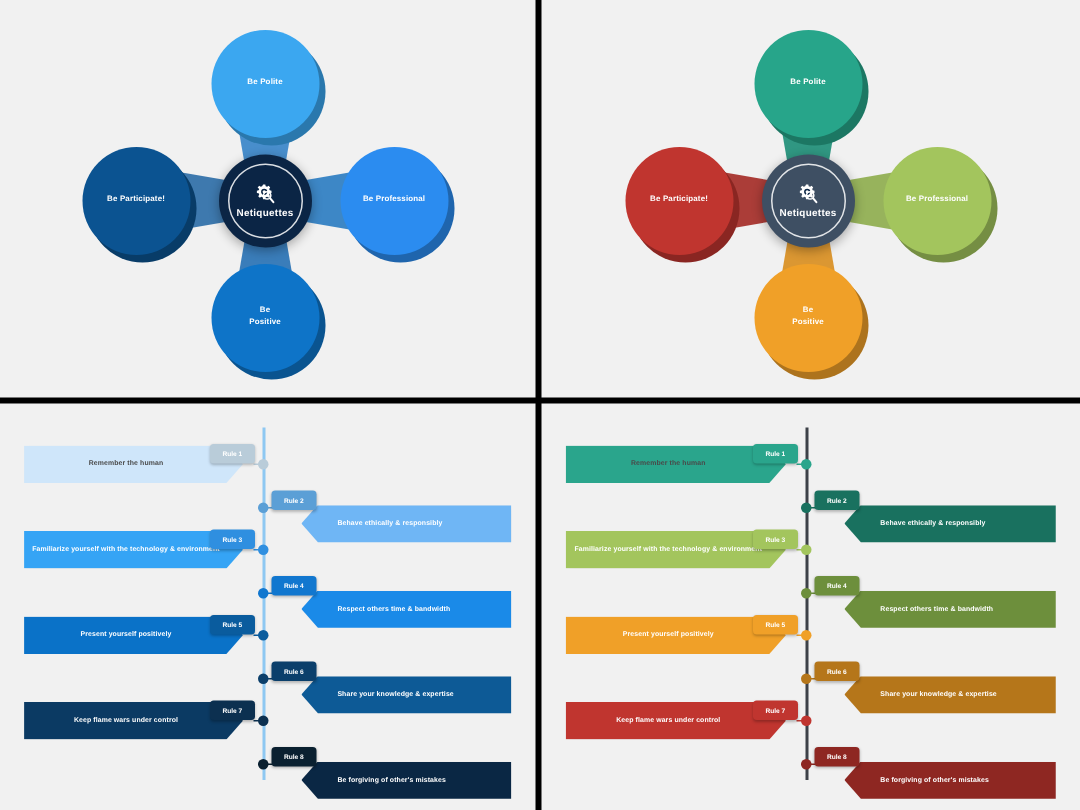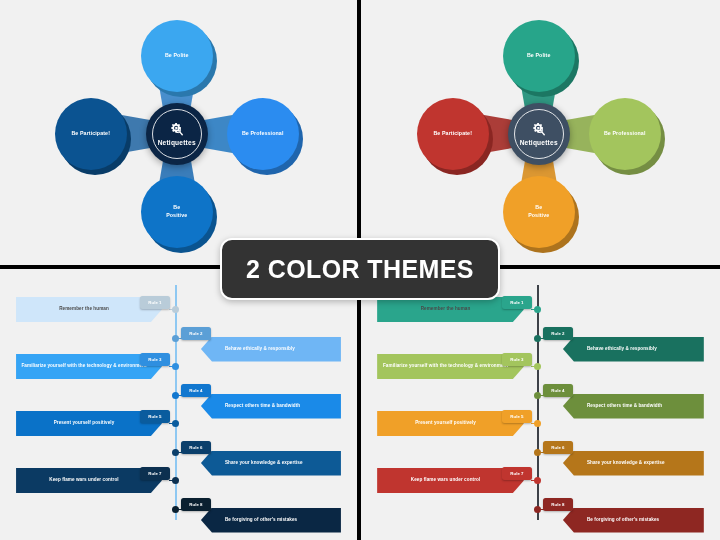--- a/index.html
+++ b/index.html
@@ -245,17 +245,14 @@
         <div class="connector" style="left: 169.91px; top: 211px; width: 8px; background: rgb(192, 53, 47);"></div>
         <div class="dot" style="left: 173.21px; top: 236.5px; background: rgb(142, 39, 34);"></div>
         <div class="chev right" style="left: 201.91px; top: 238.5px; width: 140.935px; background: rgb(142, 39, 34);">
           <span>Be forgiving of other's mistakes</span>
         </div>
         <div class="badge" style="left: 181.91px; top: 228.5px; background: rgb(142, 39, 34);">Rule 8</div>
         <div class="connector" style="left: 175.91px; top: 239.5px; width: 28px; background: rgb(142, 39, 34);"></div>
       </div>
   </div>
 
-  <div id="banner">
-    <span>2 COLOR THEMES</span>
-  </div>
 
 </div>
 
 </body></html>

